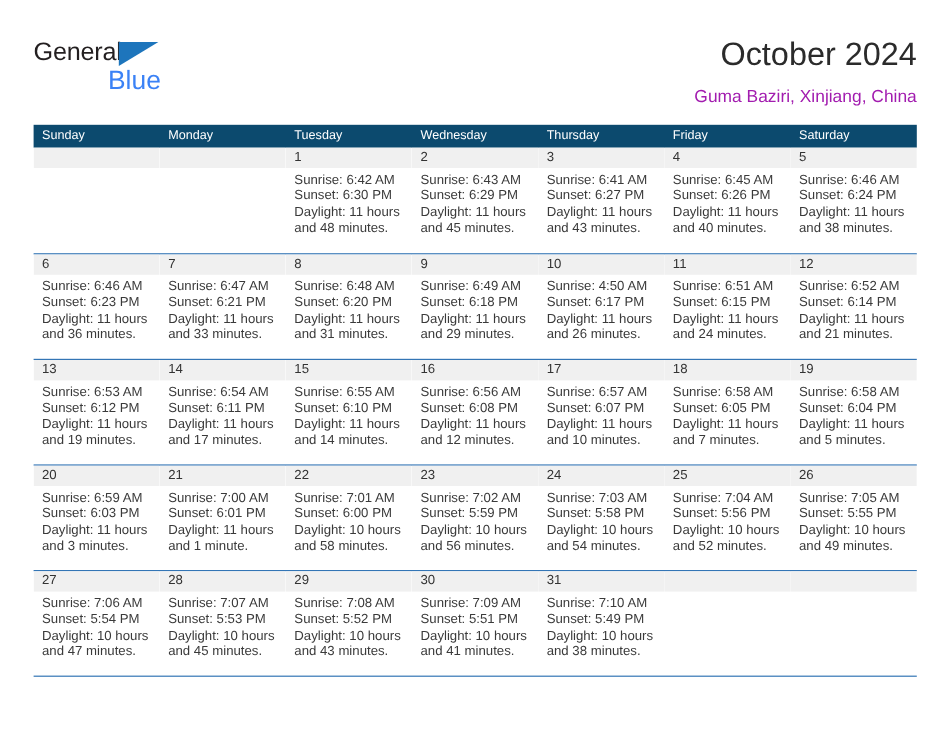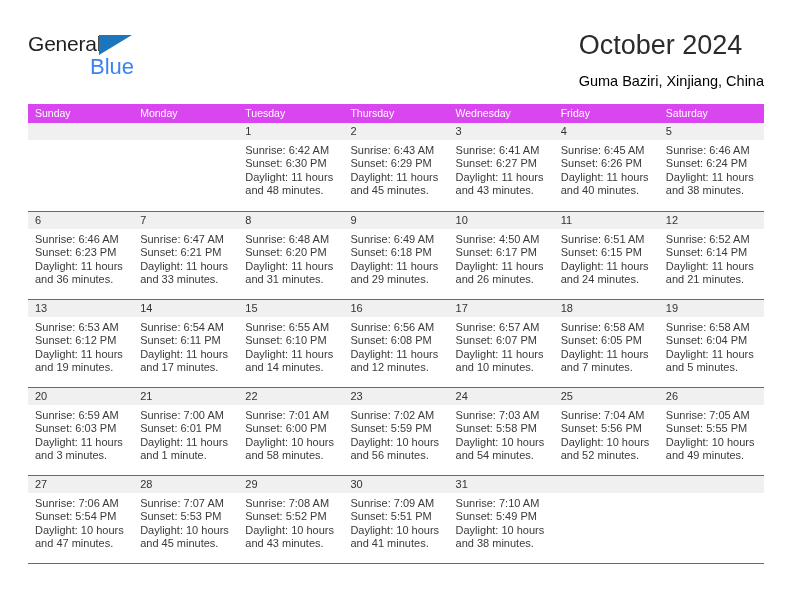--- a/index.html
+++ b/index.html
@@ -62,47 +62,48 @@
     font-size: 22px;
     color: #3b82f6;
     line-height: 25px;
     white-space: nowrap;
   }
 
   .title-block {
     position: absolute;
     right: 0;
     top: 0;
+    text-align: right;
   }
   .cal-title {
     font-size: 27px;
     color: #2b2b2b;
     line-height: 34px;
     white-space: nowrap;
     font-weight: normal;
     margin: 0;
   }
   .cal-subtitle {
     font-size: 14.5px;
-    color: #000000;
+    color: #a21caf;
     line-height: 20px;
     margin-top: 9px;
     white-space: nowrap;
   }
 
   
   .calendar {
     position: absolute;
     left: 28px;
     top: 104px;
     width: 736px;
   }
   .dow-header {
     display: flex;
-    background: #d946ef;
+    background: #0c4a6e;
     height: 19px;
   }
   .dow-cell {
     flex: 1 1 0;
     color: #ffffff;
     font-size: 10.5px;
     line-height: 19px;
     padding-left: 7px;
     box-sizing: border-box;
     white-space: nowrap;
@@ -168,22 +169,22 @@
     </div>
 
   </div>
 
   <div class="calendar">
 
     <div class="dow-header">
       <div class="dow-cell">Sunday</div>
       <div class="dow-cell">Monday</div>
       <div class="dow-cell">Tuesday</div>
+      <div class="dow-cell">Wednesday</div>
       <div class="dow-cell">Thursday</div>
-      <div class="dow-cell">Wednesday</div>
       <div class="dow-cell">Friday</div>
       <div class="dow-cell">Saturday</div>
     </div>
 
     <div id="weeks-container">
         <div class="week-row first">
           <div class="day-cell empty">
             <div class="day-number"></div>
             <div class="day-info"></div>
           </div>

